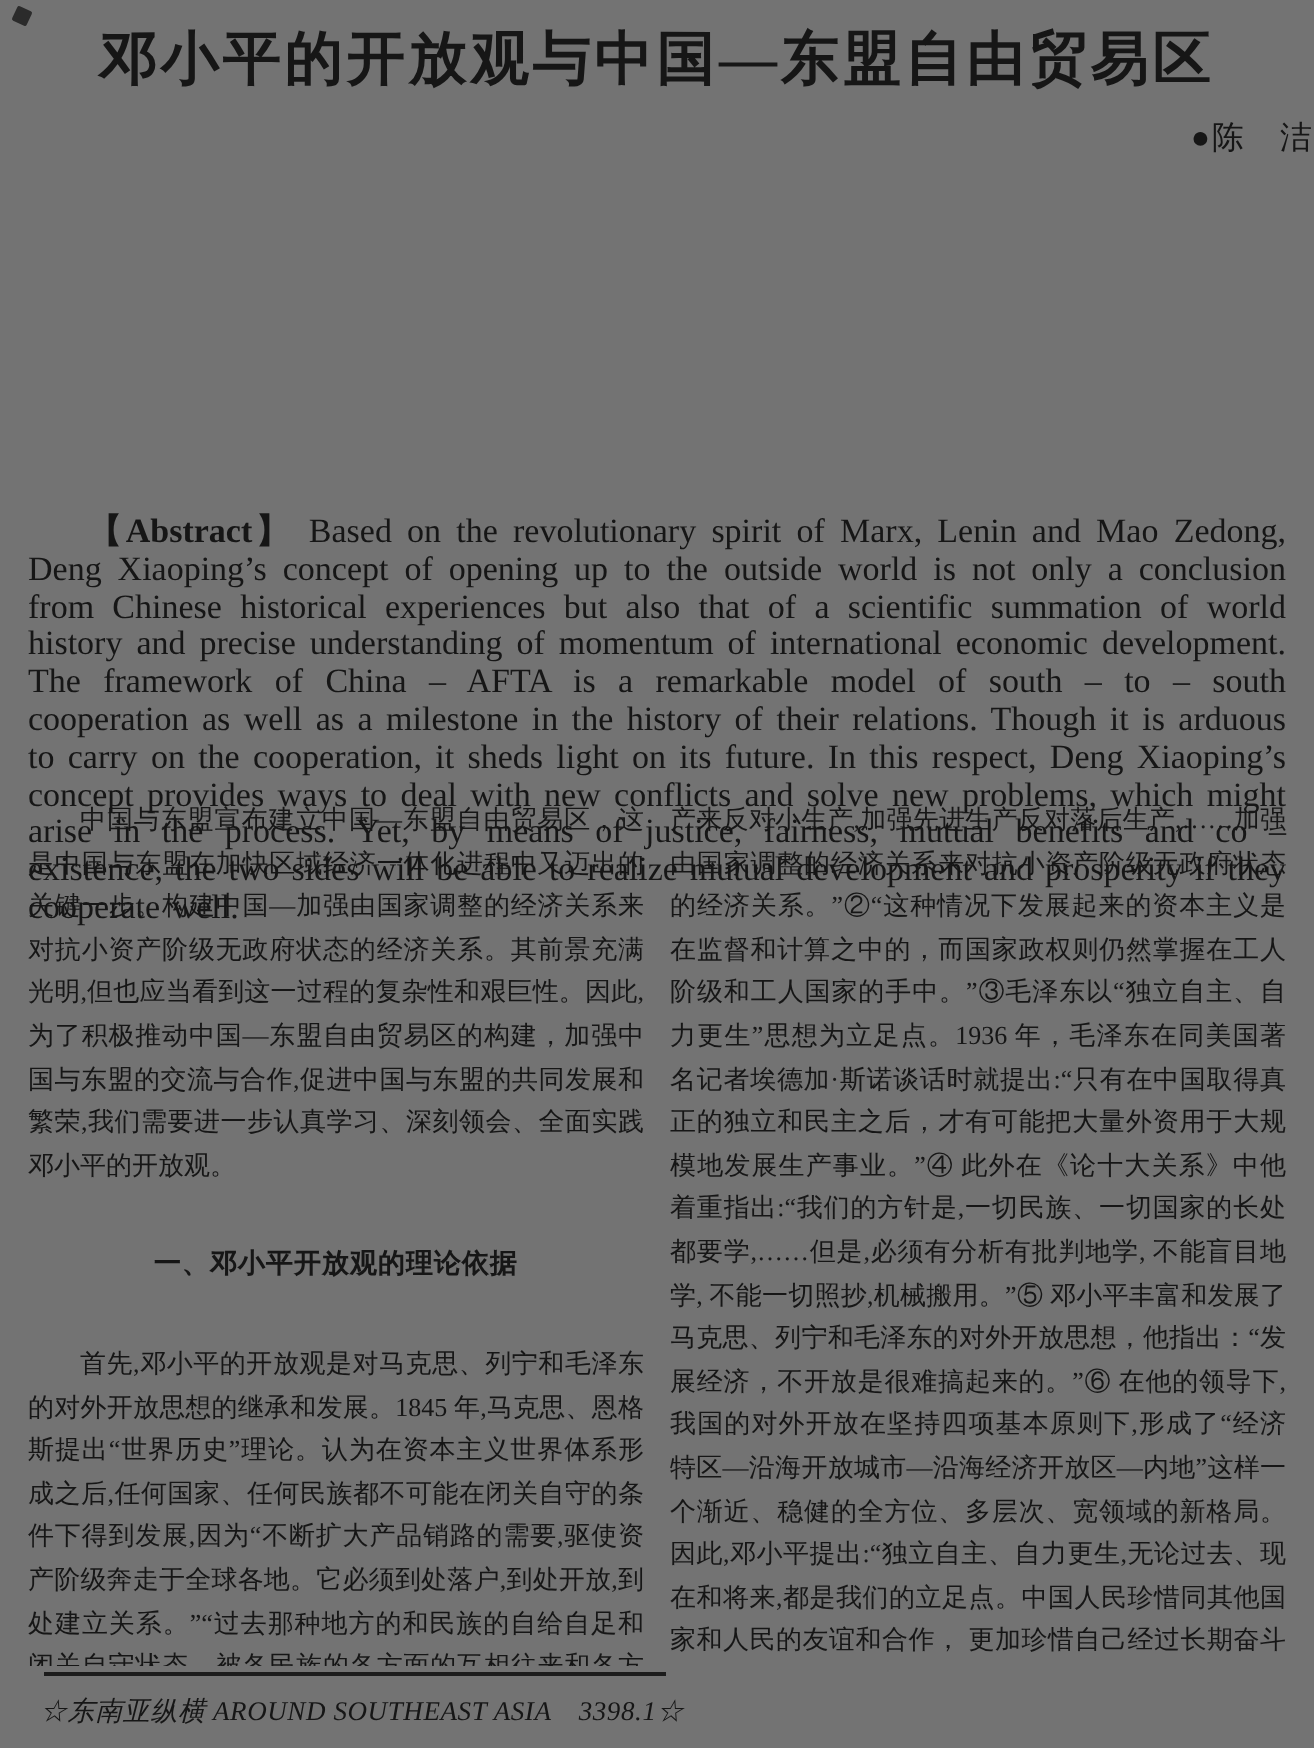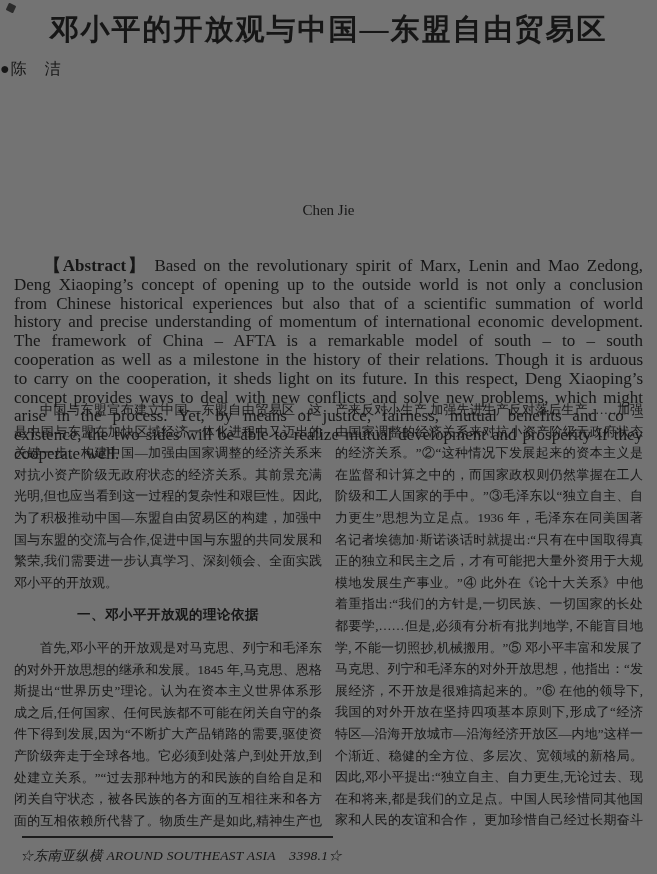--- a/index.html
+++ b/index.html
@@ -16,21 +16,21 @@
     background:#2b2b2b;transform:rotate(25deg);border-radius:1px;
   }
   .title-zh{
     position:absolute;top:10px;left:0;right:0;
     text-align:center;
     font-size:29px;font-weight:900;letter-spacing:2px;
     margin:0;
   }
   .author-zh{
     position:absolute;top:59px;left:0;right:0;
-    text-align:left;font-size:16px;letter-spacing:1px;
+    text-align:right;font-size:16px;letter-spacing:1px;
   }
   .title-en{
     position:absolute;top:132px;left:0;right:0;
     text-align:center;font-weight:bold;font-size:22px;line-height:34px;
     margin:0;letter-spacing:0.3px;
   }
   .author-en{
     position:absolute;top:202px;left:0;right:0;
     text-align:center;font-size:15px;
   }
@@ -47,21 +47,21 @@
   }
   .col{
     width:308px;
     font-size:13px;line-height:21.6px;
     text-align:justify;
   }
   .col p{margin:0;}
   .col p.indent{text-indent:2em;}
   .section-heading{
     font-size:13.5px;font-weight:bold;text-align:center;
-    margin:11px 0;letter-spacing:0.5px;
+    margin:28px 0;letter-spacing:0.5px;
   }
   .footnote-rule{
     position:absolute;top:836px;left:22px;width:311px;height:2px;
     background:#1c1c1c;
   }
   .journal-footer{
     position:absolute;top:847px;left:20px;right:14px;
     font-style:italic;font-size:13.5px;letter-spacing:0.3px;
   }
 </style>
@@ -70,21 +70,20 @@
 
 <div class="page">
 
   <div class="scan-artifact"></div>
 
   <h1 class="title-zh">邓小平的开放观与中国—东盟自由贸易区</h1>
 
   <div class="author-zh">●陈　洁</div>
 
 
-  <div class="author-en">Chen Jie</div>
 
   <p class="abstract"><span class="abstract-label">【Abstract】</span><span>  Based on the revolutionary spirit of Marx, Lenin and Mao Zedong, Deng Xiaoping’s concept of opening up to the outside world is not only a conclusion from Chinese historical experiences but also that of a scientific summation of world history and precise understanding of momentum of international economic development. The framework of China – AFTA is a remarkable model of south – to – south cooperation as well as a milestone in the history of their relations. Though it is arduous to carry on the cooperation, it sheds light on its future. In this respect, Deng Xiaoping’s concept provides ways to deal with new conflicts and solve new problems, which might arise in the process. Yet, by means of justice, fairness, mutual benefits and co – existence, the two sides will be able to realize mutual development and prosperity if they cooperate well.</span></p>
 
   <div class="columns">
     <div class="col">
       <p class="indent">中国与东盟宣布建立中国—东盟自由贸易区，这是中国与东盟在加快区域经济一体化进程中又迈出的关键一步。构建中国—加强由国家调整的经济关系来对抗小资产阶级无政府状态的经济关系。其前景充满光明,但也应当看到这一过程的复杂性和艰巨性。因此,为了积极推动中国—东盟自由贸易区的构建，加强中国与东盟的交流与合作,促进中国与东盟的共同发展和繁荣,我们需要进一步认真学习、深刻领会、全面实践邓小平的开放观。</p>
       <h3 class="section-heading">一、邓小平开放观的理论依据</h3>
       <p class="indent">首先,邓小平的开放观是对马克思、列宁和毛泽东的对外开放思想的继承和发展。1845 年,马克思、恩格斯提出“世界历史”理论。认为在资本主义世界体系形成之后,任何国家、任何民族都不可能在闭关自守的条件下得到发展,因为“不断扩大产品销路的需要,驱使资产阶级奔走于全球各地。它必须到处落户,到处开放,到处建立关系。”“过去那种地方的和民族的自给自足和闭关自守状态，被各民族的各方面的互相往来和各方面的互相依赖所代替了。物质生产是如此,精神生产也是如此。”① 1920年底,列宁创造性地提出以租让制、合作制、代购代销制、租借制等国家资本主义形式为特色的新经济政策。“苏维埃政权‘培植’租让制这种国家资本主义, 就是加强大生</p>
     </div>
     <div class="col">

